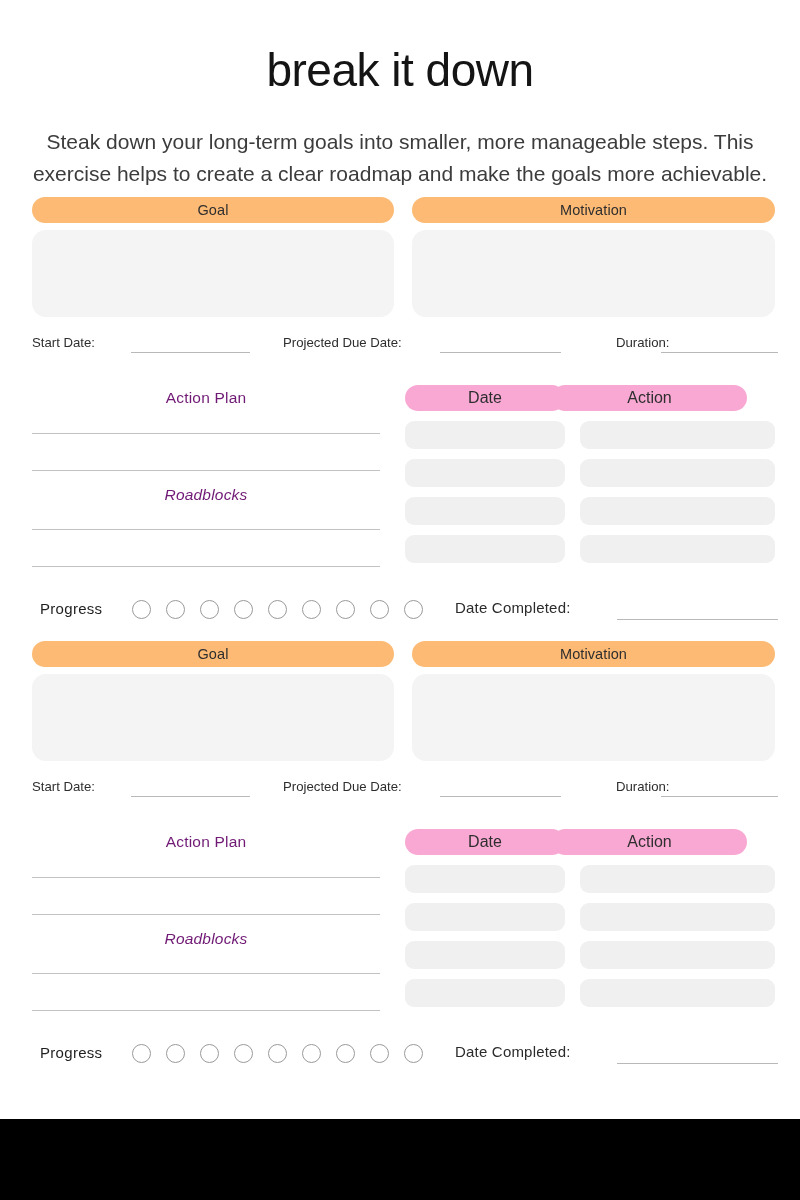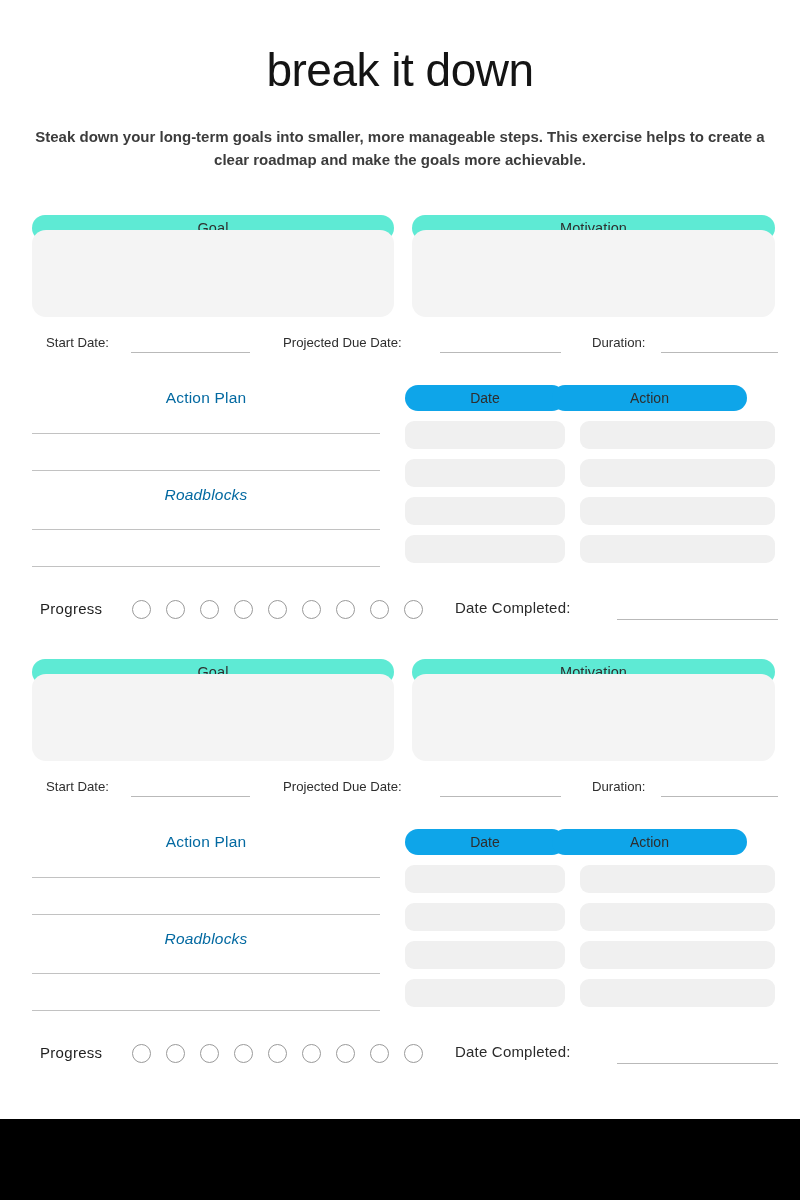--- a/index.html
+++ b/index.html
@@ -32,43 +32,42 @@
     color: #141414;
     line-height: 1.05;
   }
 
   .subtitle {
     position: absolute;
     top: 126px;
     left: 32px;
     width: 736px;
     text-align: center;
-    font-size: 15px;
-    font-weight: 700;
+    font-size: 21px;
+    font-weight: 400;
     color: #3c3c3c;
     line-height: 1.5;
   }
 
   
   .section { position: absolute; left: 0; width: 800px; }
 
   .pill-row { position: absolute; left: 0; top: 0; width: 800px; height: 26px; }
 
   .pill {
     position: absolute;
     height: 26px;
-    background: #5eead4;
+    background: #fdba74;
     border-radius: 13px;
     display: flex;
     align-items: center;
     justify-content: center;
     font-size: 14.5px;
     color: #2e2e2e;
     letter-spacing: 0.1px;
-    margin-top: 18px;
   }
   .pill.goal       { left: 32px;  width: 362px; }
   .pill.motivation { left: 412px; width: 363px; text-align: right; }
 
   .bigbox {
     position: absolute;
     top: 33px;
     height: 87px;
     background: #f4f4f4;
     border-radius: 14px;
@@ -85,37 +84,37 @@
     font-size: 13.2px;
     color: #2e2e2e;
     white-space: nowrap;
   }
   .fld-line {
     position: absolute;
     top: 17px;
     height: 1px;
     background: #b9b9b9;
   }
-  .lbl-start   { left: 46px; }
+  .lbl-start   { left: 32px; }
   .line-start  { left: 131px; width: 119px; }
   .lbl-due     { left: 283px; text-align: center; }
   .line-due    { left: 440px; width: 121px; }
-  .lbl-dur     { left: 592px; }
+  .lbl-dur     { left: 616px; }
   .line-dur    { left: 661px; width: 117px; }
 
   
   .plan { position: absolute; top: 186px; left: 0; width: 800px; }
 
   .plan-heading {
     position: absolute;
     left: 32px;
     width: 348px;
     text-align: center;
     font-size: 15.5px;
-    color: #0369a1;
+    color: #701a75;
     letter-spacing: 0.2px;
   }
   .plan-heading.action    { top: 6px; }
   .plan-heading.roadblock { top: 103px; font-style: italic; }
 
   .write-line {
     position: absolute;
     left: 32px;
     width: 348px;
     height: 1px;
@@ -124,26 +123,26 @@
   .wl1 { top: 50px; }
   .wl2 { top: 87px; }
   .wl3 { top: 146px; }
   .wl4 { top: 183px; }
 
   
   .grid-head {
     position: absolute;
     height: 26px;
     top: 2px;
-    background: #0ea5e9;
+    background: #f9a8d4;
     border-radius: 13px;
     display: flex;
     align-items: center;
     justify-content: center;
-    font-size: 14px;
+    font-size: 16px;
     color: #2e2e2e;
   }
   .grid-head.date   { left: 405px; width: 160px; }
   .grid-head.action { left: 552px; width: 195px; }
 
   .cell {
     position: absolute;
     height: 28px;
     background: #f0f0f0;
     border-radius: 9px;

